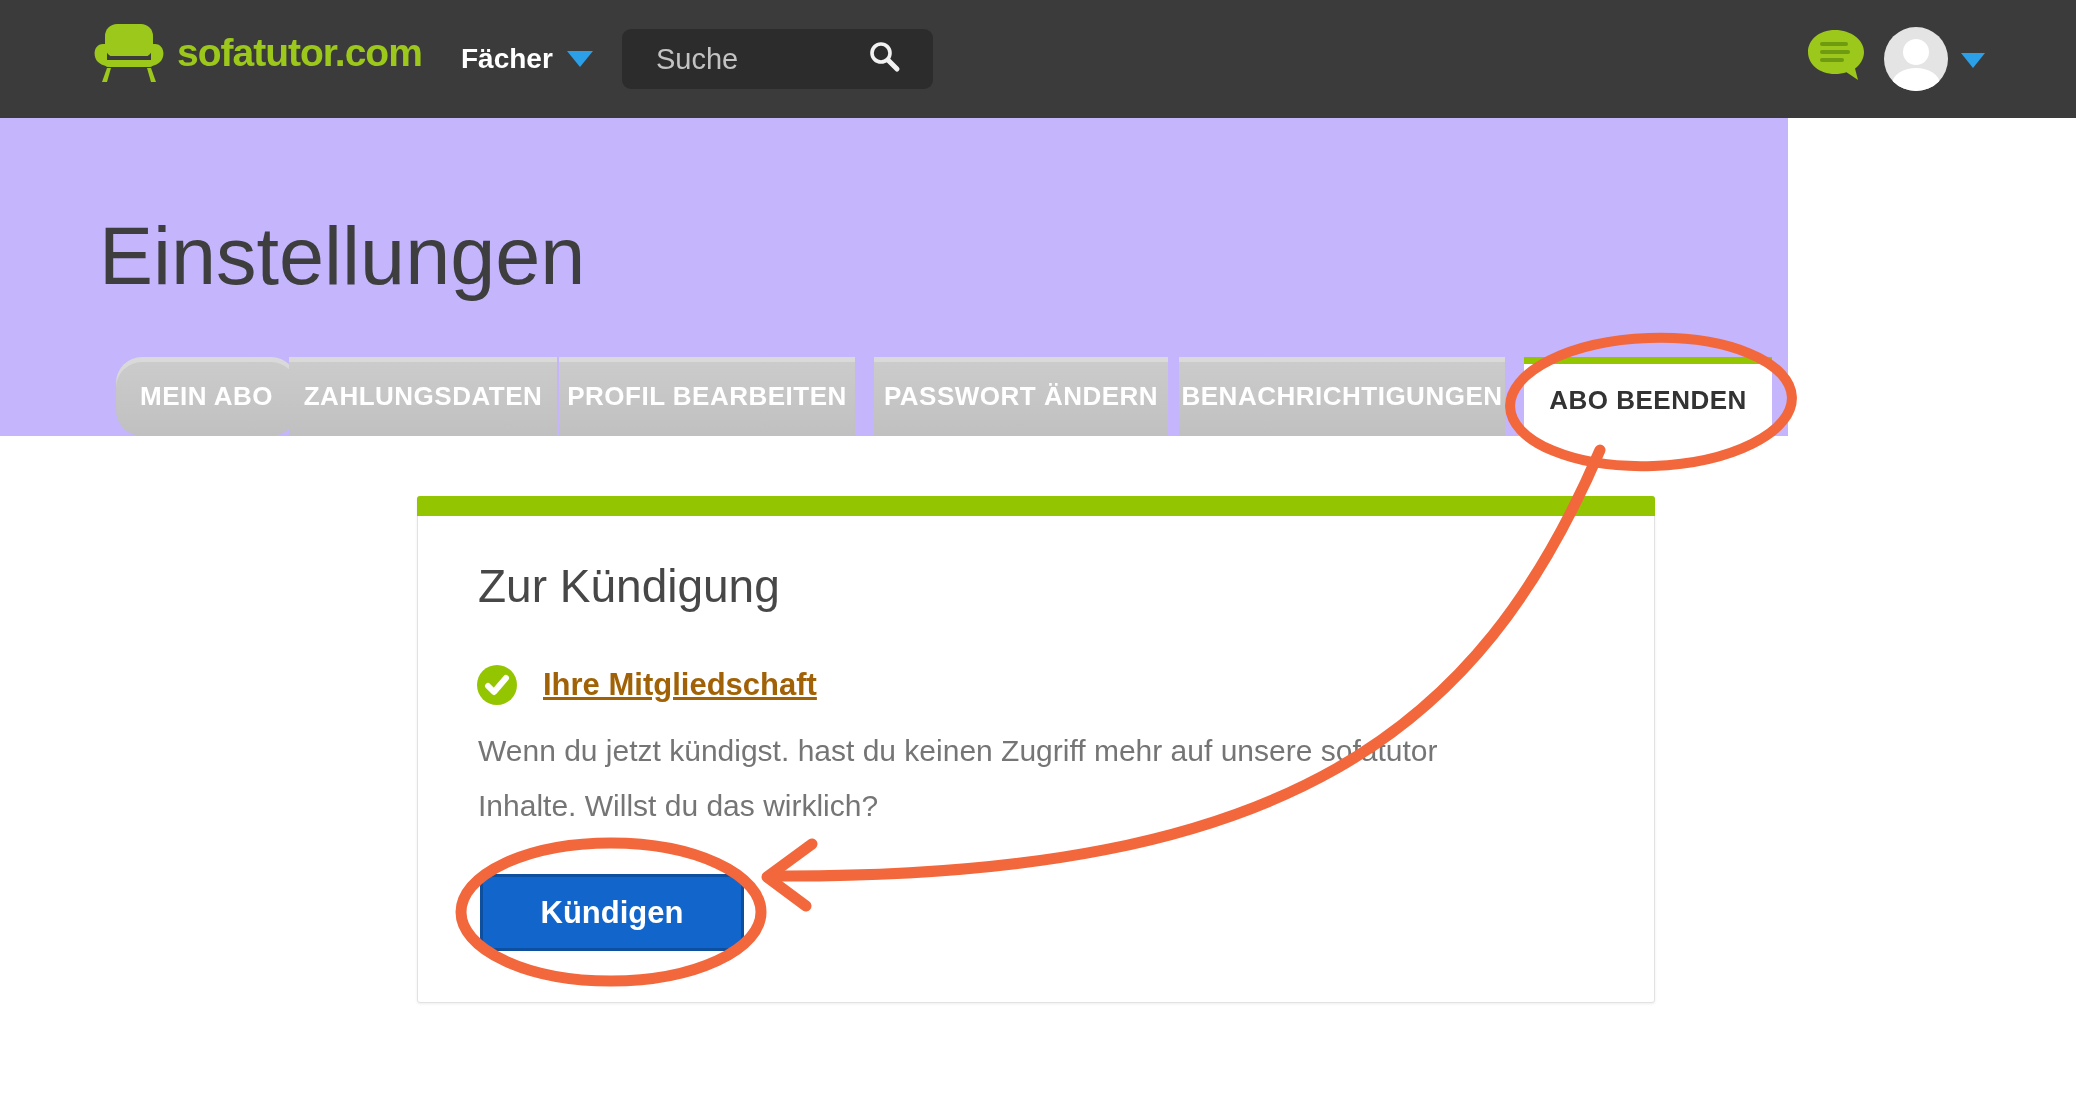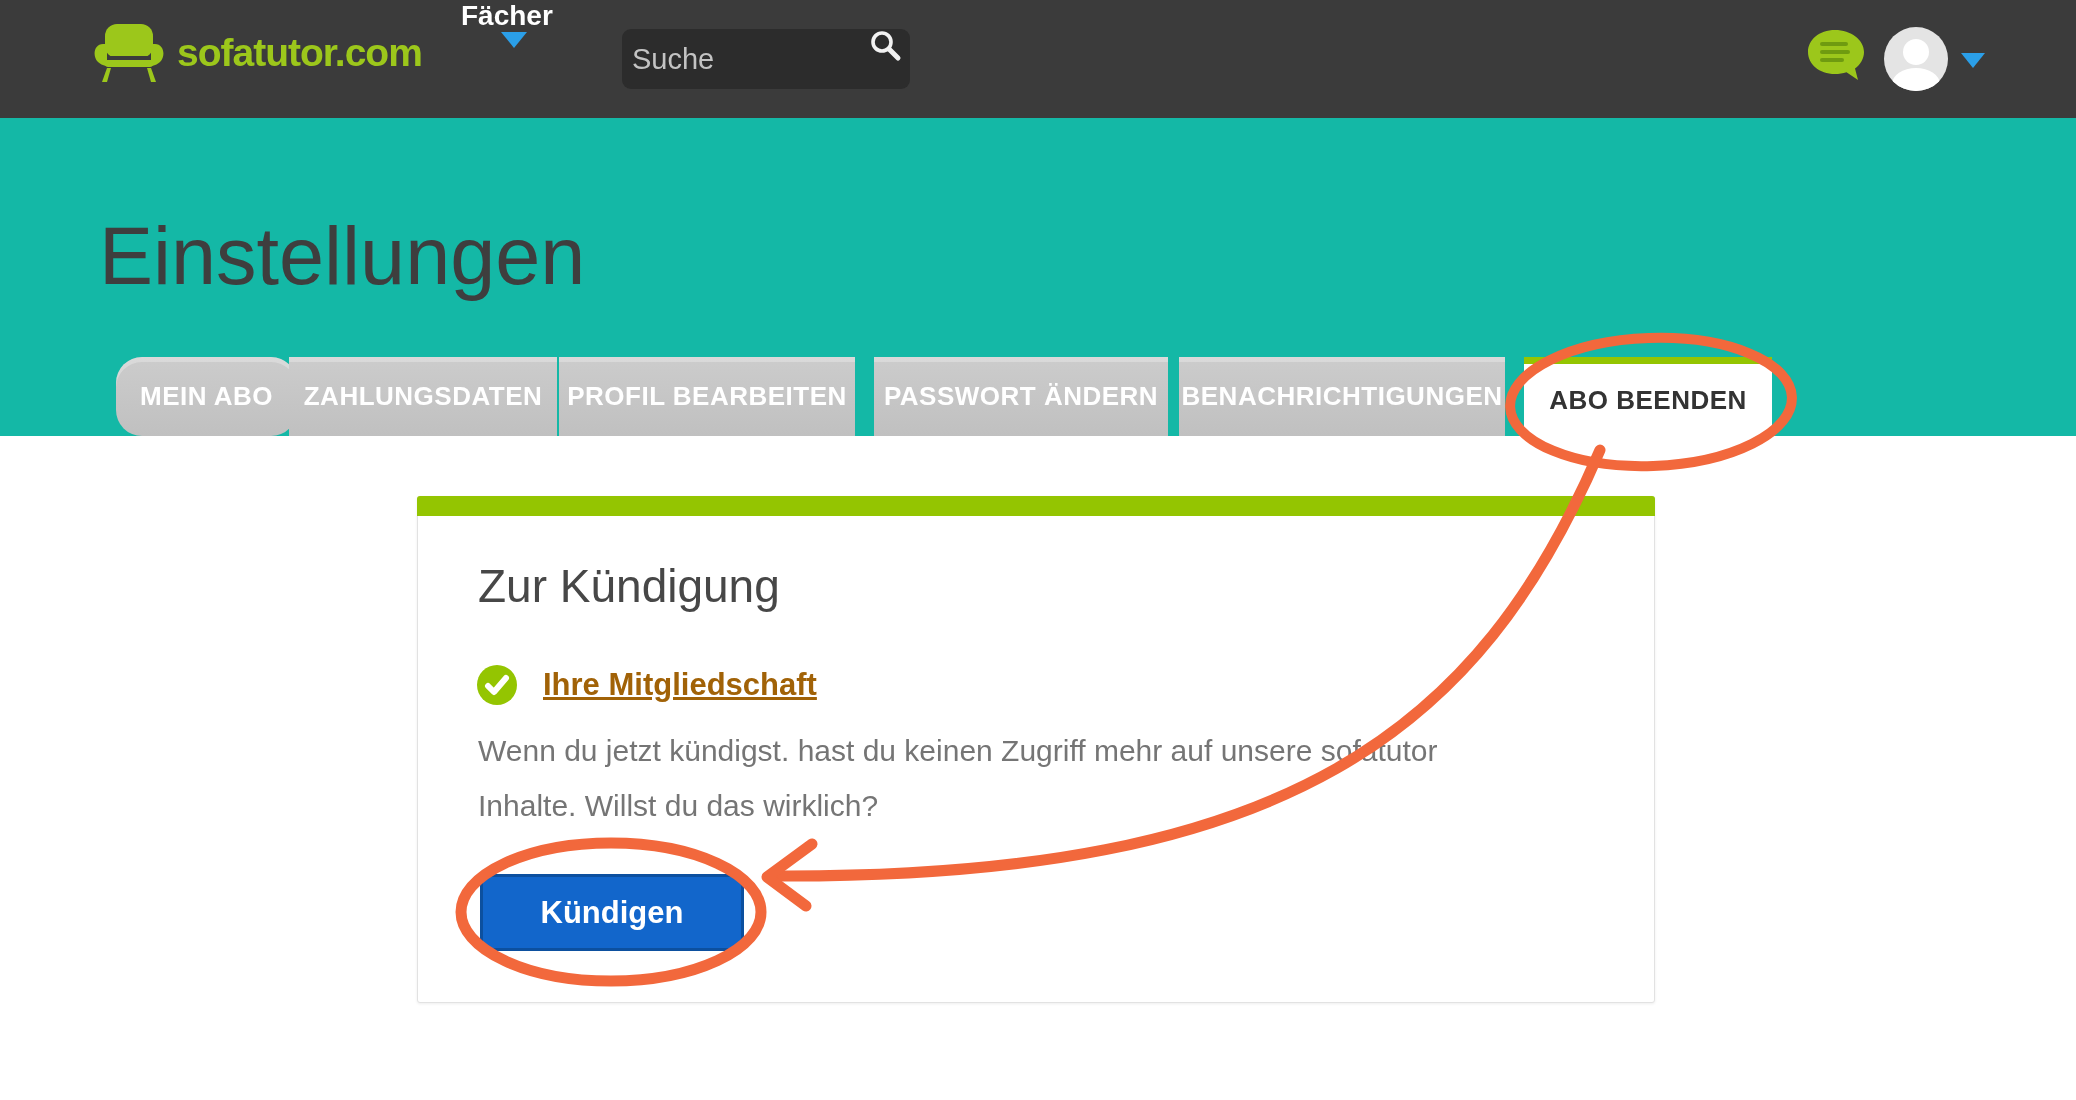--- a/index.html
+++ b/index.html
@@ -5,34 +5,34 @@
   html,body{margin:0;padding:0;background:#fff;}
   *{box-sizing:border-box;}
   body{font-family:"Liberation Sans",sans-serif;}
   #stage{position:relative;width:2076px;height:1100px;overflow:hidden;background:#fff;}
 
   
   .header{position:absolute;left:0;top:0;width:2076px;height:118px;background:#3b3b3b;}
   .logo{position:absolute;left:93px;top:22px;display:flex;align-items:center;cursor:pointer;}
   .logo svg{display:block;}
   .brand-text{margin-left:12px;font-size:39px;font-weight:bold;letter-spacing:-1px;color:#9cc71b;}
-  .subjects{position:absolute;left:461px;top:0;height:118px;display:flex;align-items:center;cursor:pointer;flex-direction:column;}
+  .subjects{position:absolute;left:461px;top:0;height:118px;display:flex;align-items:center;cursor:pointer;}
   .subjects-label{font-size:28px;font-weight:bold;color:#ffffff;}
   .tri-down{width:0;height:0;border-left:13px solid transparent;border-right:13px solid transparent;border-top:16px solid #2b9fe8;margin-left:14px;}
-  .searchbox{position:absolute;left:622px;top:29px;width:288px;height:60px;background:#2c2c2c;border-radius:9px;display:flex;padding:0 8px;}
+  .searchbox{position:absolute;left:622px;top:29px;width:311px;height:60px;background:#2c2c2c;border-radius:9px;display:flex;align-items:center;padding:0 32px;}
   .searchbox input{flex:1;min-width:0;background:transparent;border:none;outline:none;color:#e0e0e0;font-size:29px;font-family:"Liberation Sans",sans-serif;}
   .searchbox input::placeholder{color:#c3c3c3;opacity:1;}
   .chat-icon{position:absolute;left:1806px;top:28px;cursor:pointer;}
   .avatar{position:absolute;left:1884px;top:27px;width:64px;height:64px;border-radius:50%;background:#e4e4e4;overflow:hidden;cursor:pointer;}
   .avatar .head{position:absolute;left:19px;top:12px;width:26px;height:26px;border-radius:50%;background:#ffffff;}
   .avatar .body{position:absolute;left:8px;top:41px;width:48px;height:32px;border-radius:50% 50% 0 0;background:#ffffff;}
   .acct-caret{position:absolute;left:1961px;top:53px;width:0;height:0;border-left:12px solid transparent;border-right:12px solid transparent;border-top:15px solid #2b9fe8;cursor:pointer;}
 
   
-  .hero{position:absolute;left:0;top:118px;width:2076px;height:318px;background:#14b8a6;padding-left:11px;}
+  .hero{position:absolute;left:0;top:118px;width:1788px;height:318px;background:#c4b5fd;padding-left:11px;}
   .page-title{position:absolute;left:99px;top:92px;margin:0;font-size:81px;line-height:1.15;font-weight:200;color:#3e3e3e;}
   .tabs{position:absolute;left:0;bottom:0;width:2076px;height:79px;}
   .tab{position:absolute;bottom:0;height:79px;display:flex;align-items:center;justify-content:center;
        font-size:26px;font-weight:bold;letter-spacing:.5px;color:#ffffff;cursor:pointer;
        background:linear-gradient(#cccccc,#c0c0c0);box-shadow:inset 0 5px 0 rgba(255,255,255,.28);}
   .tab.active{background:#ffffff;border-top:7px solid #94c501;color:#333333;box-shadow:none;}
   .tab1{left:116px;width:181px;border-radius:26px;}
   .tab2{left:289px;width:268px;}
   .tab3{left:559px;width:296px;}
   .tab4{left:874px;width:294px;}

